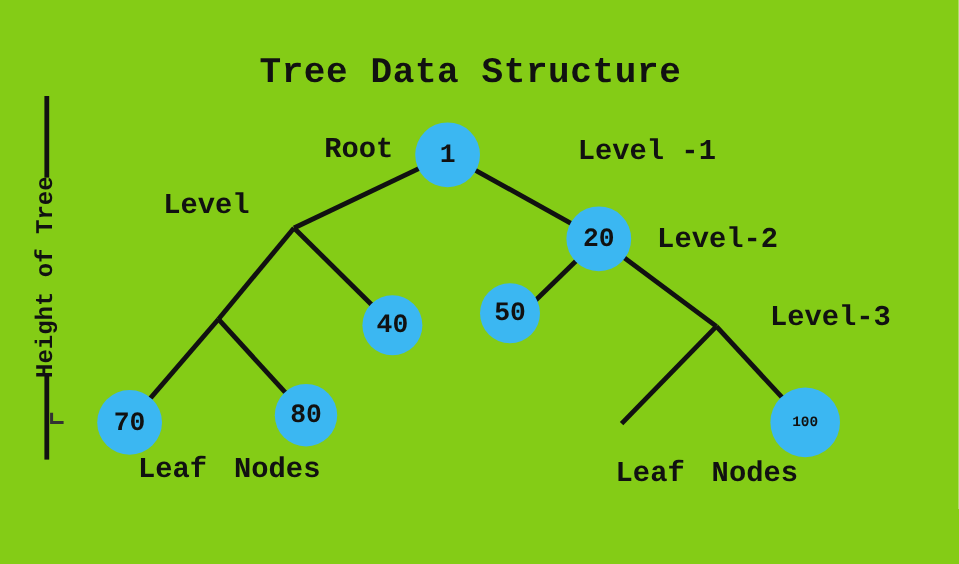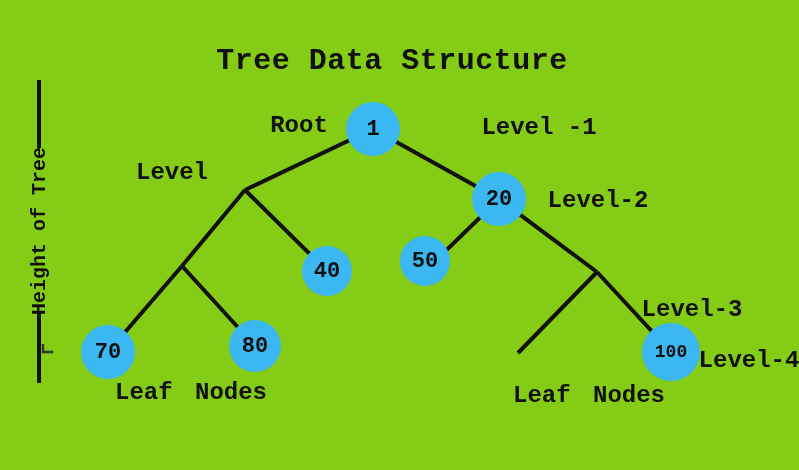--- a/index.html
+++ b/index.html
@@ -35,21 +35,21 @@
     background: #3BB7F2;
     border-radius: 50%;
     display: flex;
     align-items: center;
     justify-content: center;
     font-weight: 700;
     font-size: 22px;
     color: #111111;
     transform: translate(-50%, -50%);
   }
-  .node.small-text { font-size: 18px; }
+  .node.small-text { font-size: 12px; }
   .anno {
     position: absolute;
     z-index: 3;
     transform: translate(-50%, -50%);
     font-weight: 700;
     font-size: 24px;
     white-space: nowrap;
   }
   .anno.leaf { word-spacing: 8px; }
   .axis-label {
@@ -95,18 +95,17 @@
   <div class="node" style="left:327px; top:271px; width:50px; height:50px;">40</div>
   <div class="node" style="left:425px; top:261px; width:50px; height:50px;">50</div>
   <div class="node" style="left:108px; top:352px; width:54px; height:54px;">70</div>
   <div class="node" style="left:255px; top:346px; width:52px; height:52px;text-align:center;">80</div>
   <div class="node small-text" style="left:671px; top:352px; width:58px; height:58px;">100</div>
 
   <div class="anno" style="left:299px; top:125px;">Root</div>
   <div class="anno" style="left:500px; top:127px;margin-left:39px;">Level -1</div>
   <div class="anno" style="left:172px; top:172px;">Level</div>
   <div class="anno" style="left:598px; top:200px;">Level-2</div>
-  <div class="anno" style="left:692px; top:265px;margin-top:44px;">Level-3</div>
-  <div class="anno" style="left:749px; top:360px;">Level-4</div>
+  <div class="anno" style="left:692px; top:265px;">Level-3</div>
   <div class="anno leaf" style="left:191px; top:392px;">Leaf Nodes</div>
   <div class="anno leaf" style="left:589px; top:395px;">Leaf Nodes</div>
 
 </div>
 
 </body></html>

